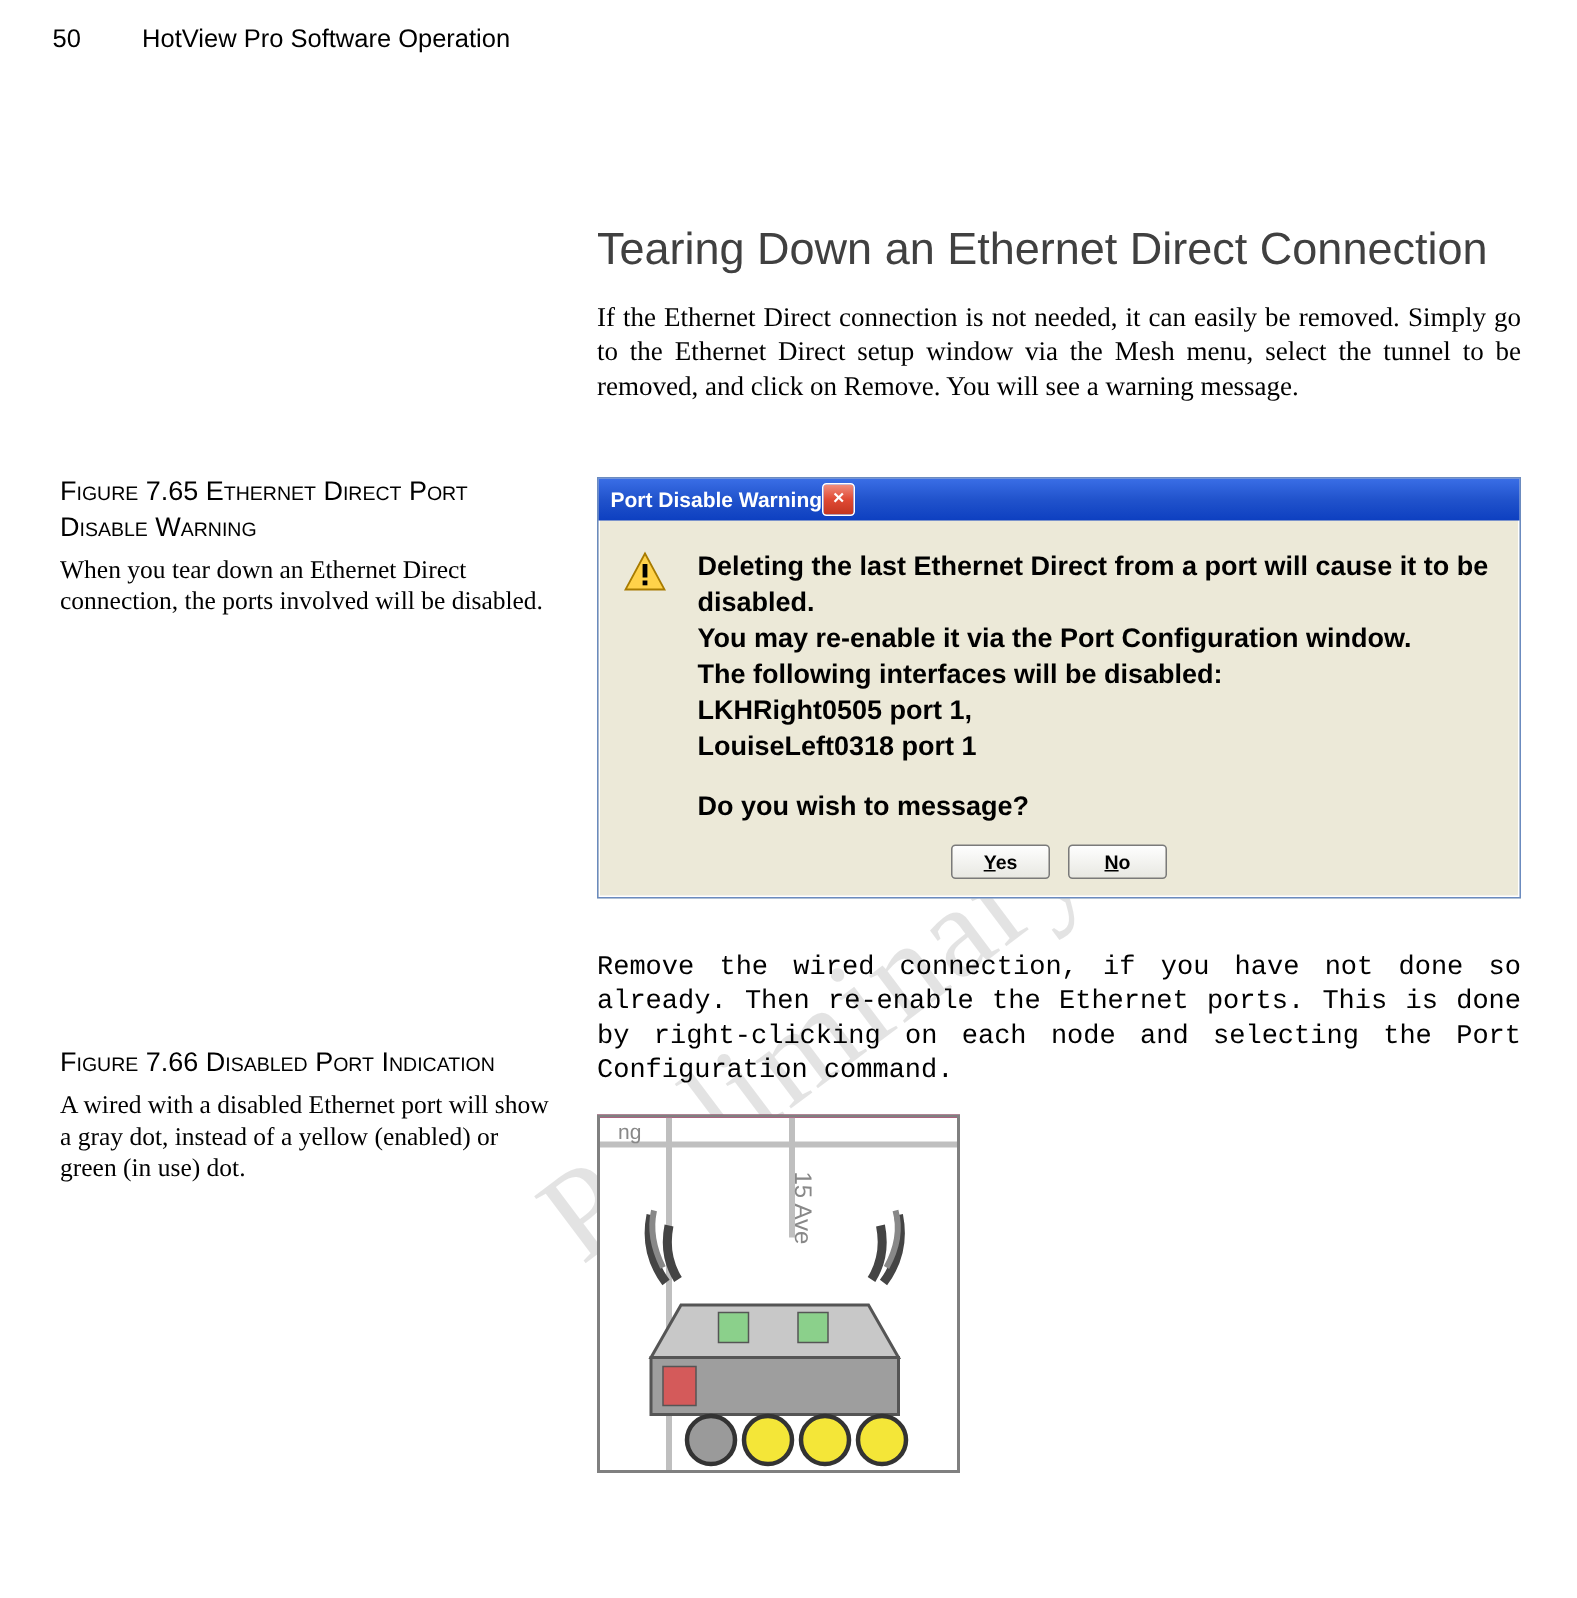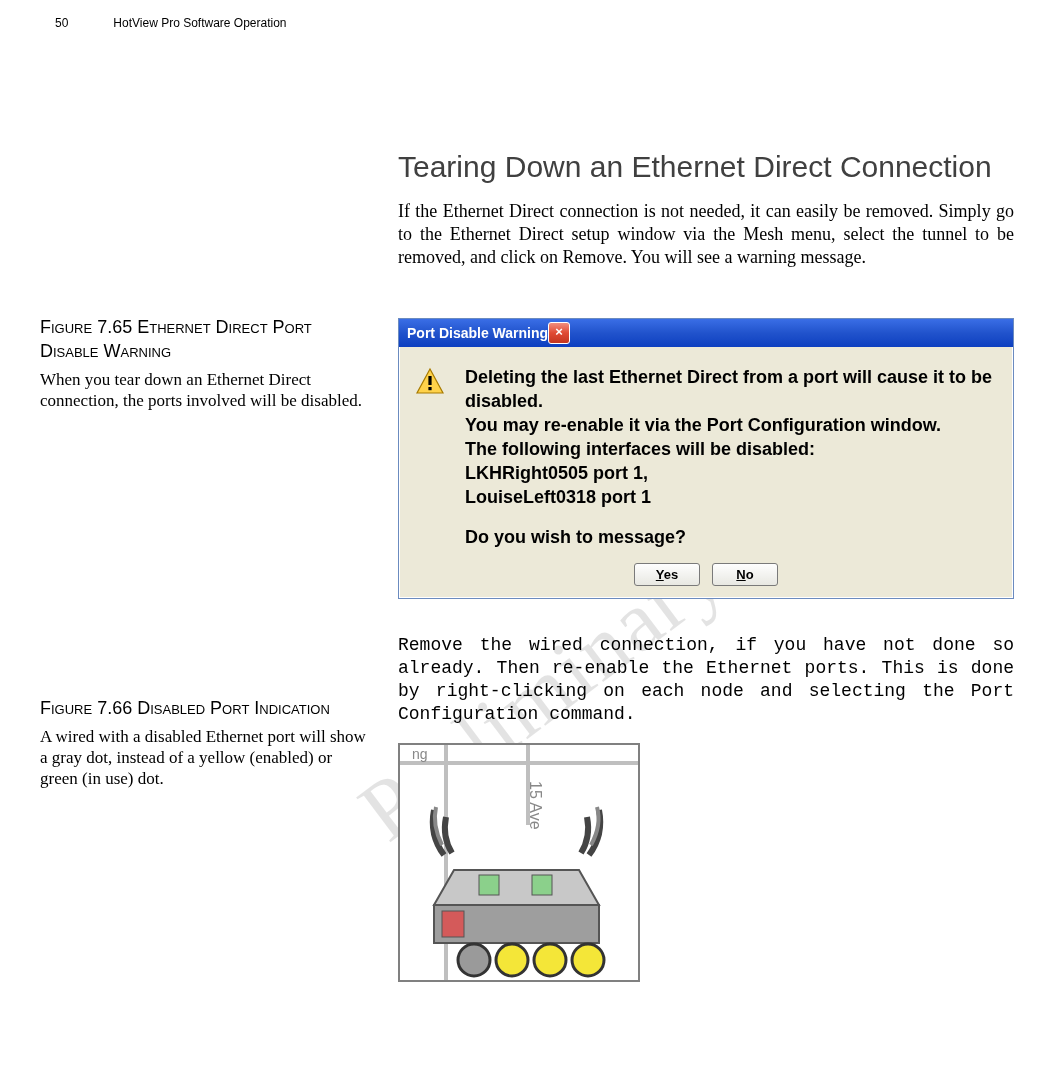--- a/index.html
+++ b/index.html
@@ -10,22 +10,21 @@
     background: #fff;
     width: 1051px;
     height: 1065px;
     position: relative;
   }
   .header {
     position: absolute;
     top: 16px;
     left: 35px;
     font-family: "Myriad Pro", "Segoe UI", Arial, sans-serif;
-    font-size: 12px;
-    margin-left: 20px;
+    font-size: 17px;
   }
   .page-num { display: inline-block; width: 55px; }
   .section-heading {
     position: absolute;
     left: 398px;
     top: 150px;
     font-family: "Myriad Pro", "Segoe UI", Arial, sans-serif;
     font-weight: 300;
     font-size: 30px;
     color: #404040;

